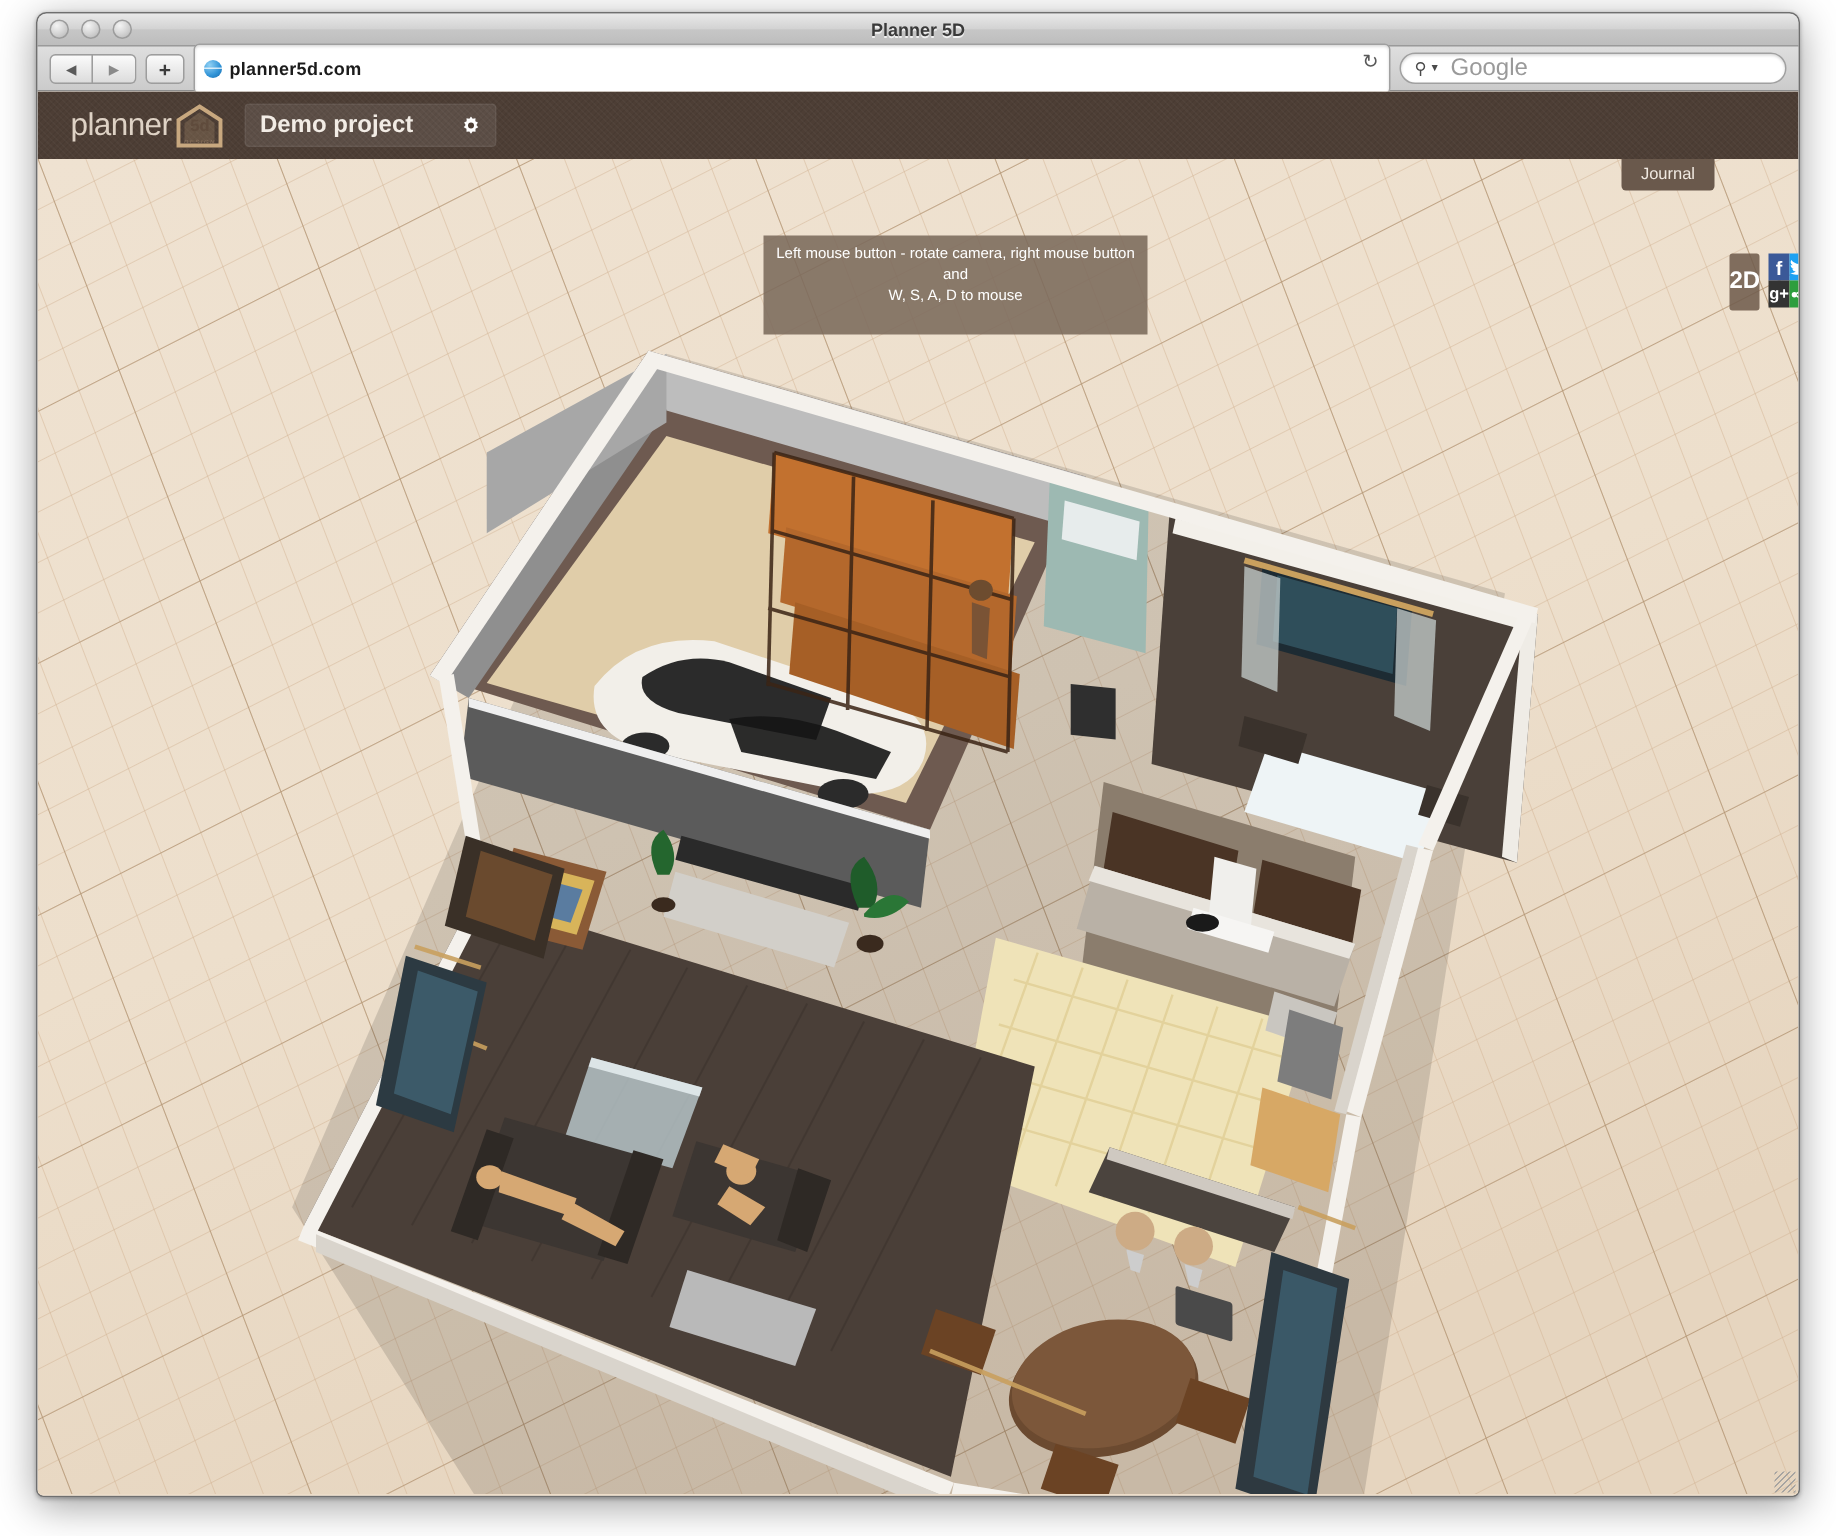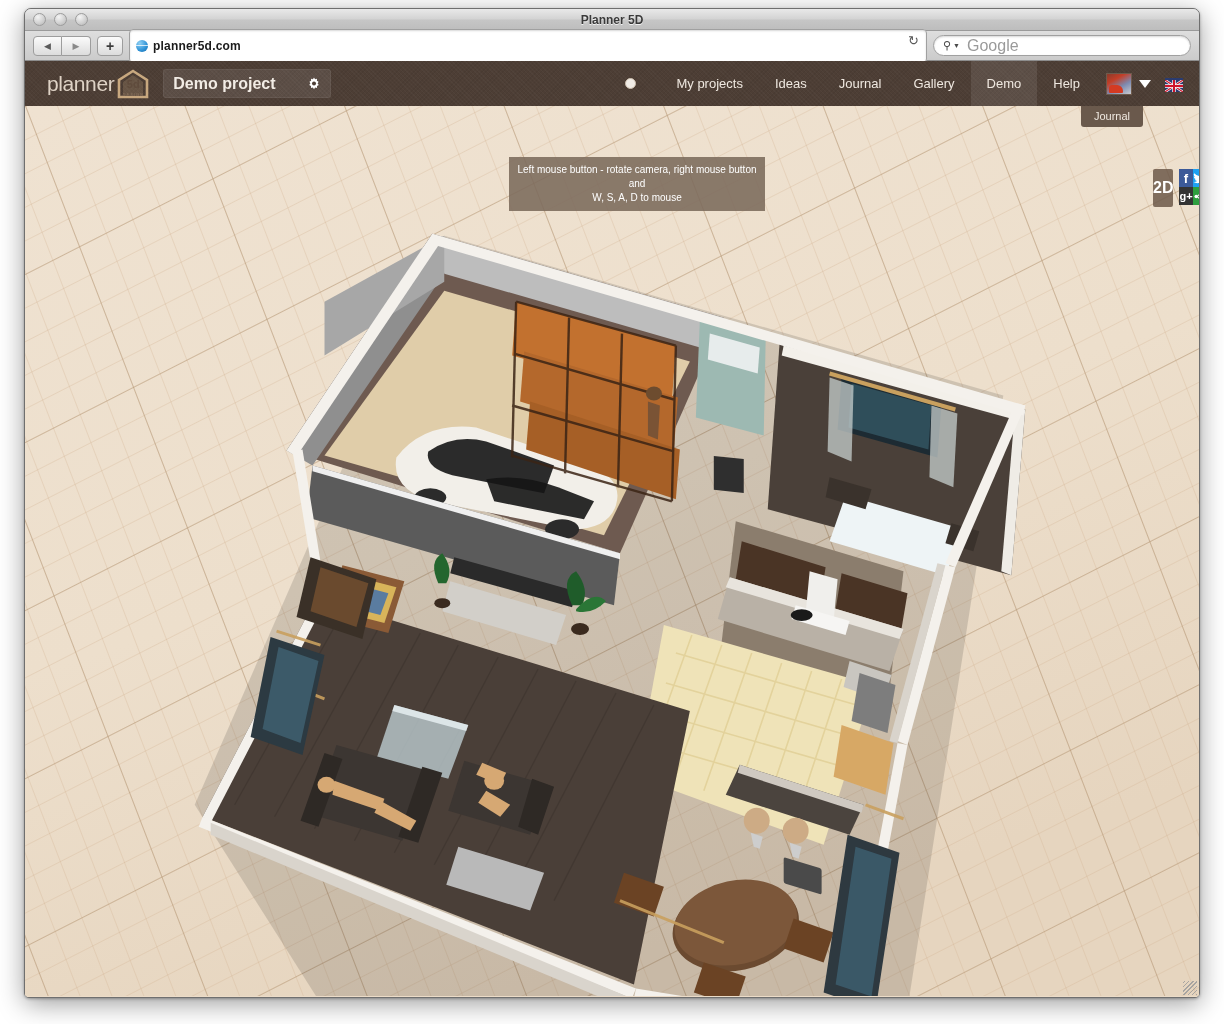--- a/index.html
+++ b/index.html
@@ -178,21 +178,21 @@
   }
   #flag-icon {
     width: 18px; height: 12px; margin: 0 16px 0 14px; position: relative;
     background: #2a3b70; flex: none;
   }
 
   
   #camera-tooltip {
     position: absolute; left: 484px; top: 96px; width: 256px;
     background: rgba(123,106,91,.88);
-    padding: 6px 8px 6px;
+    padding: 6px 8px 18px;
     text-align: center; z-index: 15;
   }
   #camera-tooltip span {
     display: block; font-size: 10px; color: #ffffff; line-height: 14px;
   }
 
   
   #support-tab {
     position: absolute; right: 56px; top: 45px;
     background: #6a594c; color: #f0e9e1;
@@ -296,40 +296,20 @@
         <div id="project-field">
           <span id="project-name">Demo project</span>
           <span id="gear-icon">
             <svg viewBox="0 0 14 14" width="14" height="14" aria-hidden="true">
               <path fill="#ffffff" d="M7 0.6 8.1 2.2 10 1.8 9.9 3.8 11.6 4.7 10.6 6.4 11.8 7.9 10 8.9 10 10.9 8.1 10.6 7 12.2 5.9 10.6 4 10.9 4 8.9 2.2 7.9 3.4 6.4 2.4 4.7 4.1 3.8 4 1.8 5.9 2.2Z"></path>
               <circle cx="7" cy="6.6" r="2" fill="#4d3e35"></circle>
             </svg>
           </span>
         </div>
 
-        <nav id="header-nav">
-          <span id="status-dot"></span>
-          <a class="nav-item">My projects</a>
-          <a class="nav-item">Ideas</a>
-          <a class="nav-item">Journal</a>
-          <a class="nav-item">Gallery</a>
-          <a class="nav-item active">Demo</a>
-          <a class="nav-item">Help</a>
-          <span id="avatar"></span>
-          <span id="avatar-caret"></span>
-          <span id="flag-icon">
-            <svg viewBox="0 0 18 12" width="18" height="12" aria-hidden="true">
-              <rect width="18" height="12" fill="#2a3b70"></rect>
-              <path d="M0 0 L18 12 M18 0 L0 12" stroke="#ffffff" stroke-width="2.4"></path>
-              <path d="M0 0 L18 12 M18 0 L0 12" stroke="#cf142b" stroke-width="1.1"></path>
-              <path d="M9 0 V12 M0 6 H18" stroke="#ffffff" stroke-width="3.4"></path>
-              <path d="M9 0 V12 M0 6 H18" stroke="#cf142b" stroke-width="2"></path>
-            </svg>
-          </span>
-        </nav>
       </div>
 
       <div id="camera-tooltip">
         <span>Left mouse button - rotate camera, right mouse button and</span>
         <span>W, S, A, D to mouse</span>
       </div>
 
       <div id="support-tab">Journal</div>
 
       <div id="canvas">

